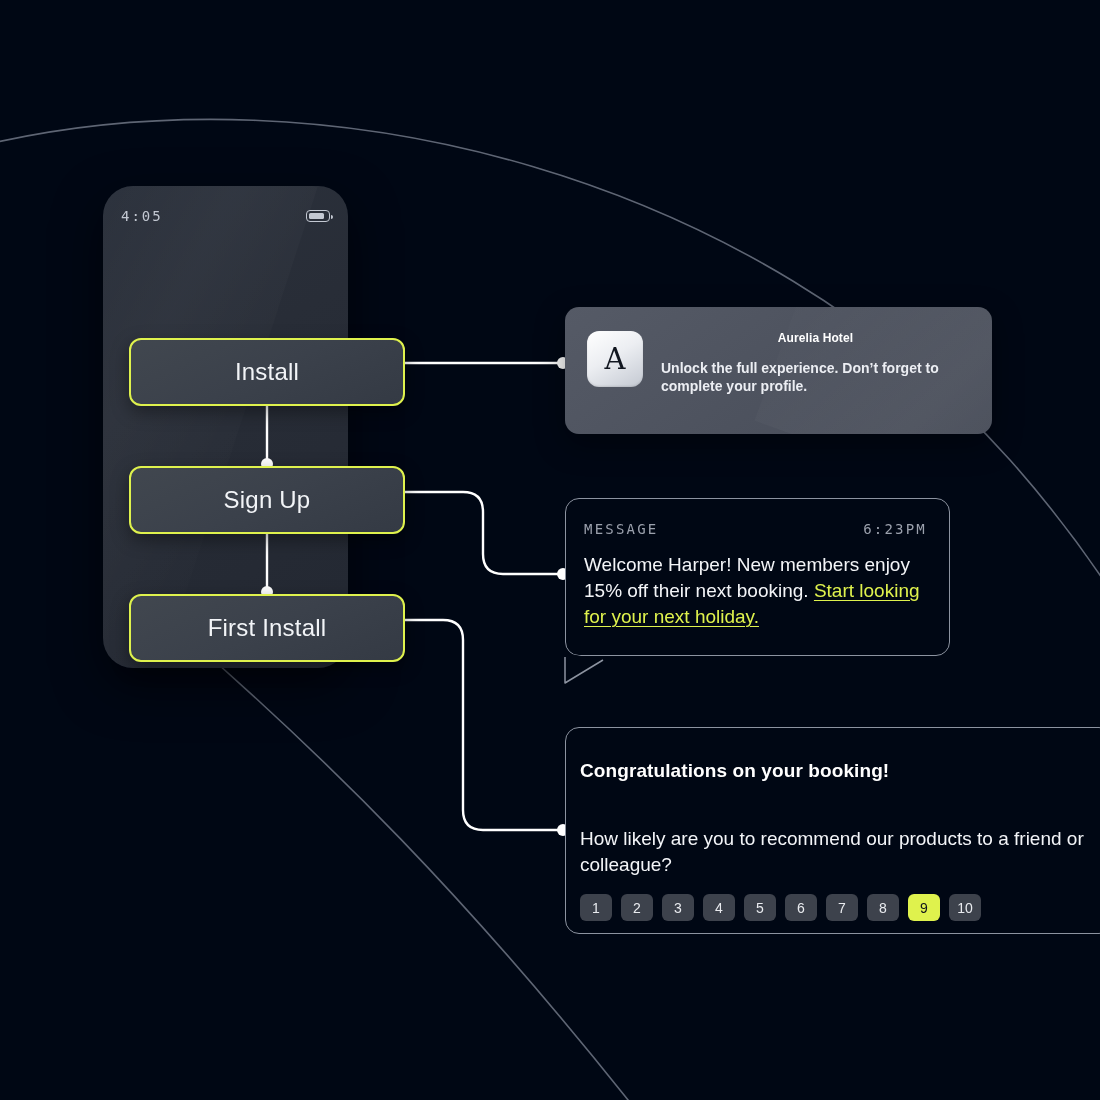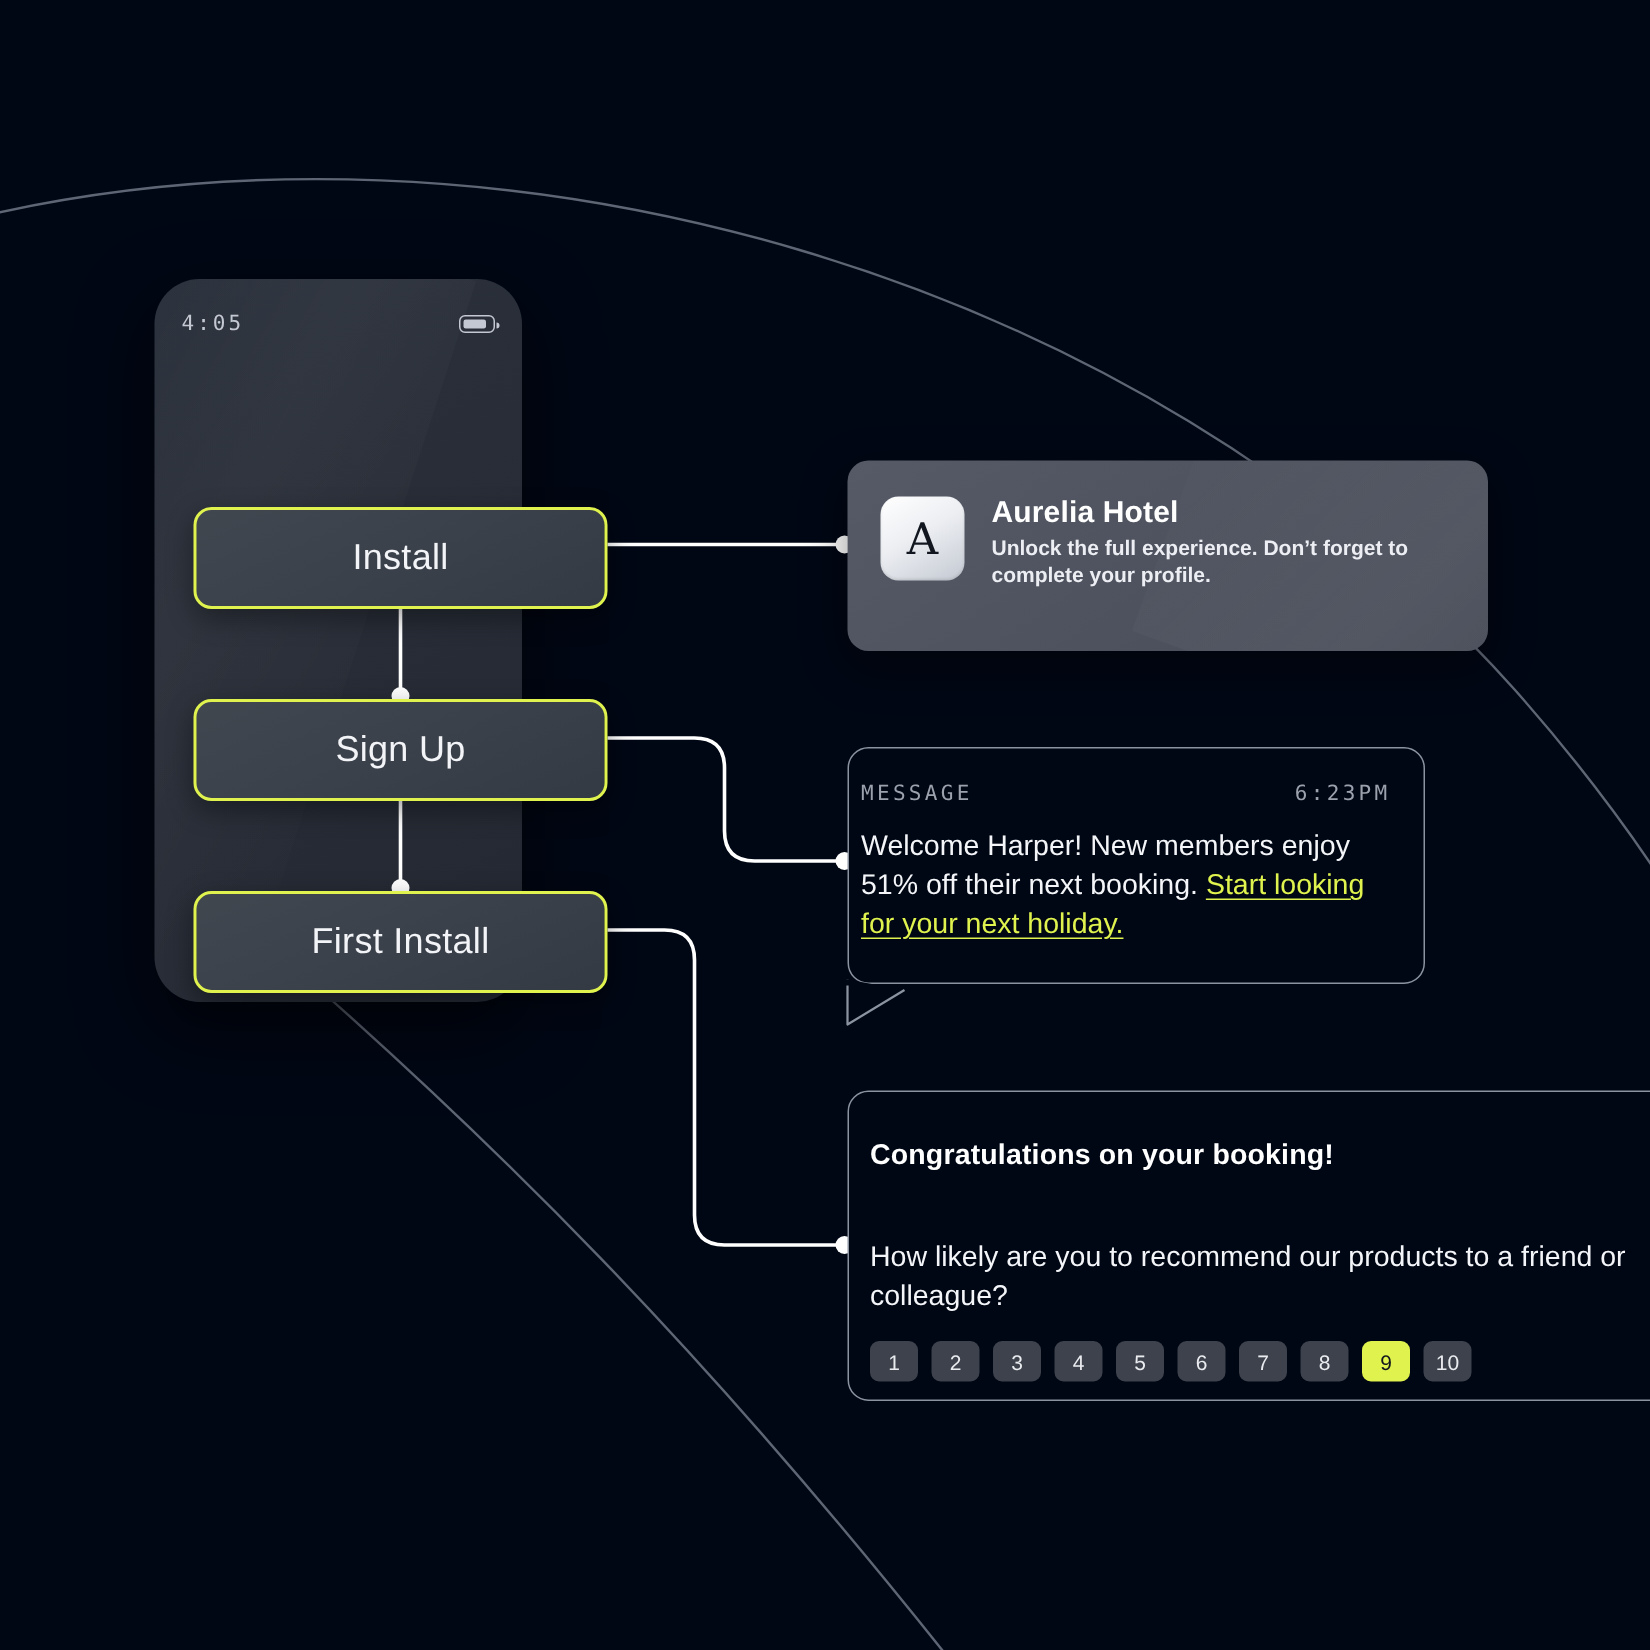--- a/index.html
+++ b/index.html
@@ -148,45 +148,46 @@
     display: flex;
     align-items: center;
     justify-content: center;
     font-family: "DejaVu Serif", "Liberation Serif", serif;
     font-size: 29px;
     color: #11161f;
     box-shadow: inset 0 -1px 2px rgba(0,0,0,.12);
   }
   #push-text { position: relative; min-width: 0; }
   #push-title {
-    font-size: 20px;
+    font-size: 12px;
     font-weight: bold;
     color: #ffffff;
     letter-spacing: .1px;
-    margin-bottom: 3px;
+    margin-bottom: 15px;
+    text-align: center;
   }
   #push-body {
     font-size: 14px;
     line-height: 1.28;
     color: #eceef3;
     font-weight: bold;
   }
 
   
   #message-bubble {
     position: absolute;
     left: 565px;
     top: 498px;
     width: 385px;
     height: 158px;
     box-sizing: border-box;
     border: 1.5px solid #8c93a0;
     border-radius: 14px;
     background: #000714;
-    padding: 22px 22px 18px 8px;
+    padding: 22px 22px 18px 18px;
   }
   #message-tail {
     position: absolute;
     left: 563px;
     top: 653px;
     width: 46px;
     height: 32px;
     pointer-events: none;
   }
   #message-head {
@@ -313,21 +314,21 @@
       <div id="push-body">Unlock the full experience. Don’t forget to complete your profile.</div>
     </div>
   </div>
 
   <div id="message-bubble">
     <div id="message-head">
       <span>MESSAGE</span>
       <span>6:23PM</span>
     </div>
     <div id="message-body">
-      <span>Welcome Harper! New members enjoy 51% off their next booking. </span><a id="message-link" href="#">Start looking for your next holiday.</a>
+      <span>Welcome Harper! New members enjoy 15% off their next booking. </span><a id="message-link" href="#">Start looking for your next holiday.</a>
     </div>
   </div>
   <svg id="message-tail" viewBox="0 0 46 32" xmlns="http://www.w3.org/2000/svg">
     <path d="M 2 0 L 2 30 L 40 7" fill="#000714" stroke="#8c93a0" stroke-width="1.5" stroke-linejoin="round"></path>
     <path d="M 2 0 L 2 4" stroke="#000714" stroke-width="3"></path>
   </svg>
 
   <div id="survey-card">
     <div id="survey-title">Congratulations on your booking!</div>
     <div id="survey-question">How likely are you to recommend our products to a friend or colleague?</div>

